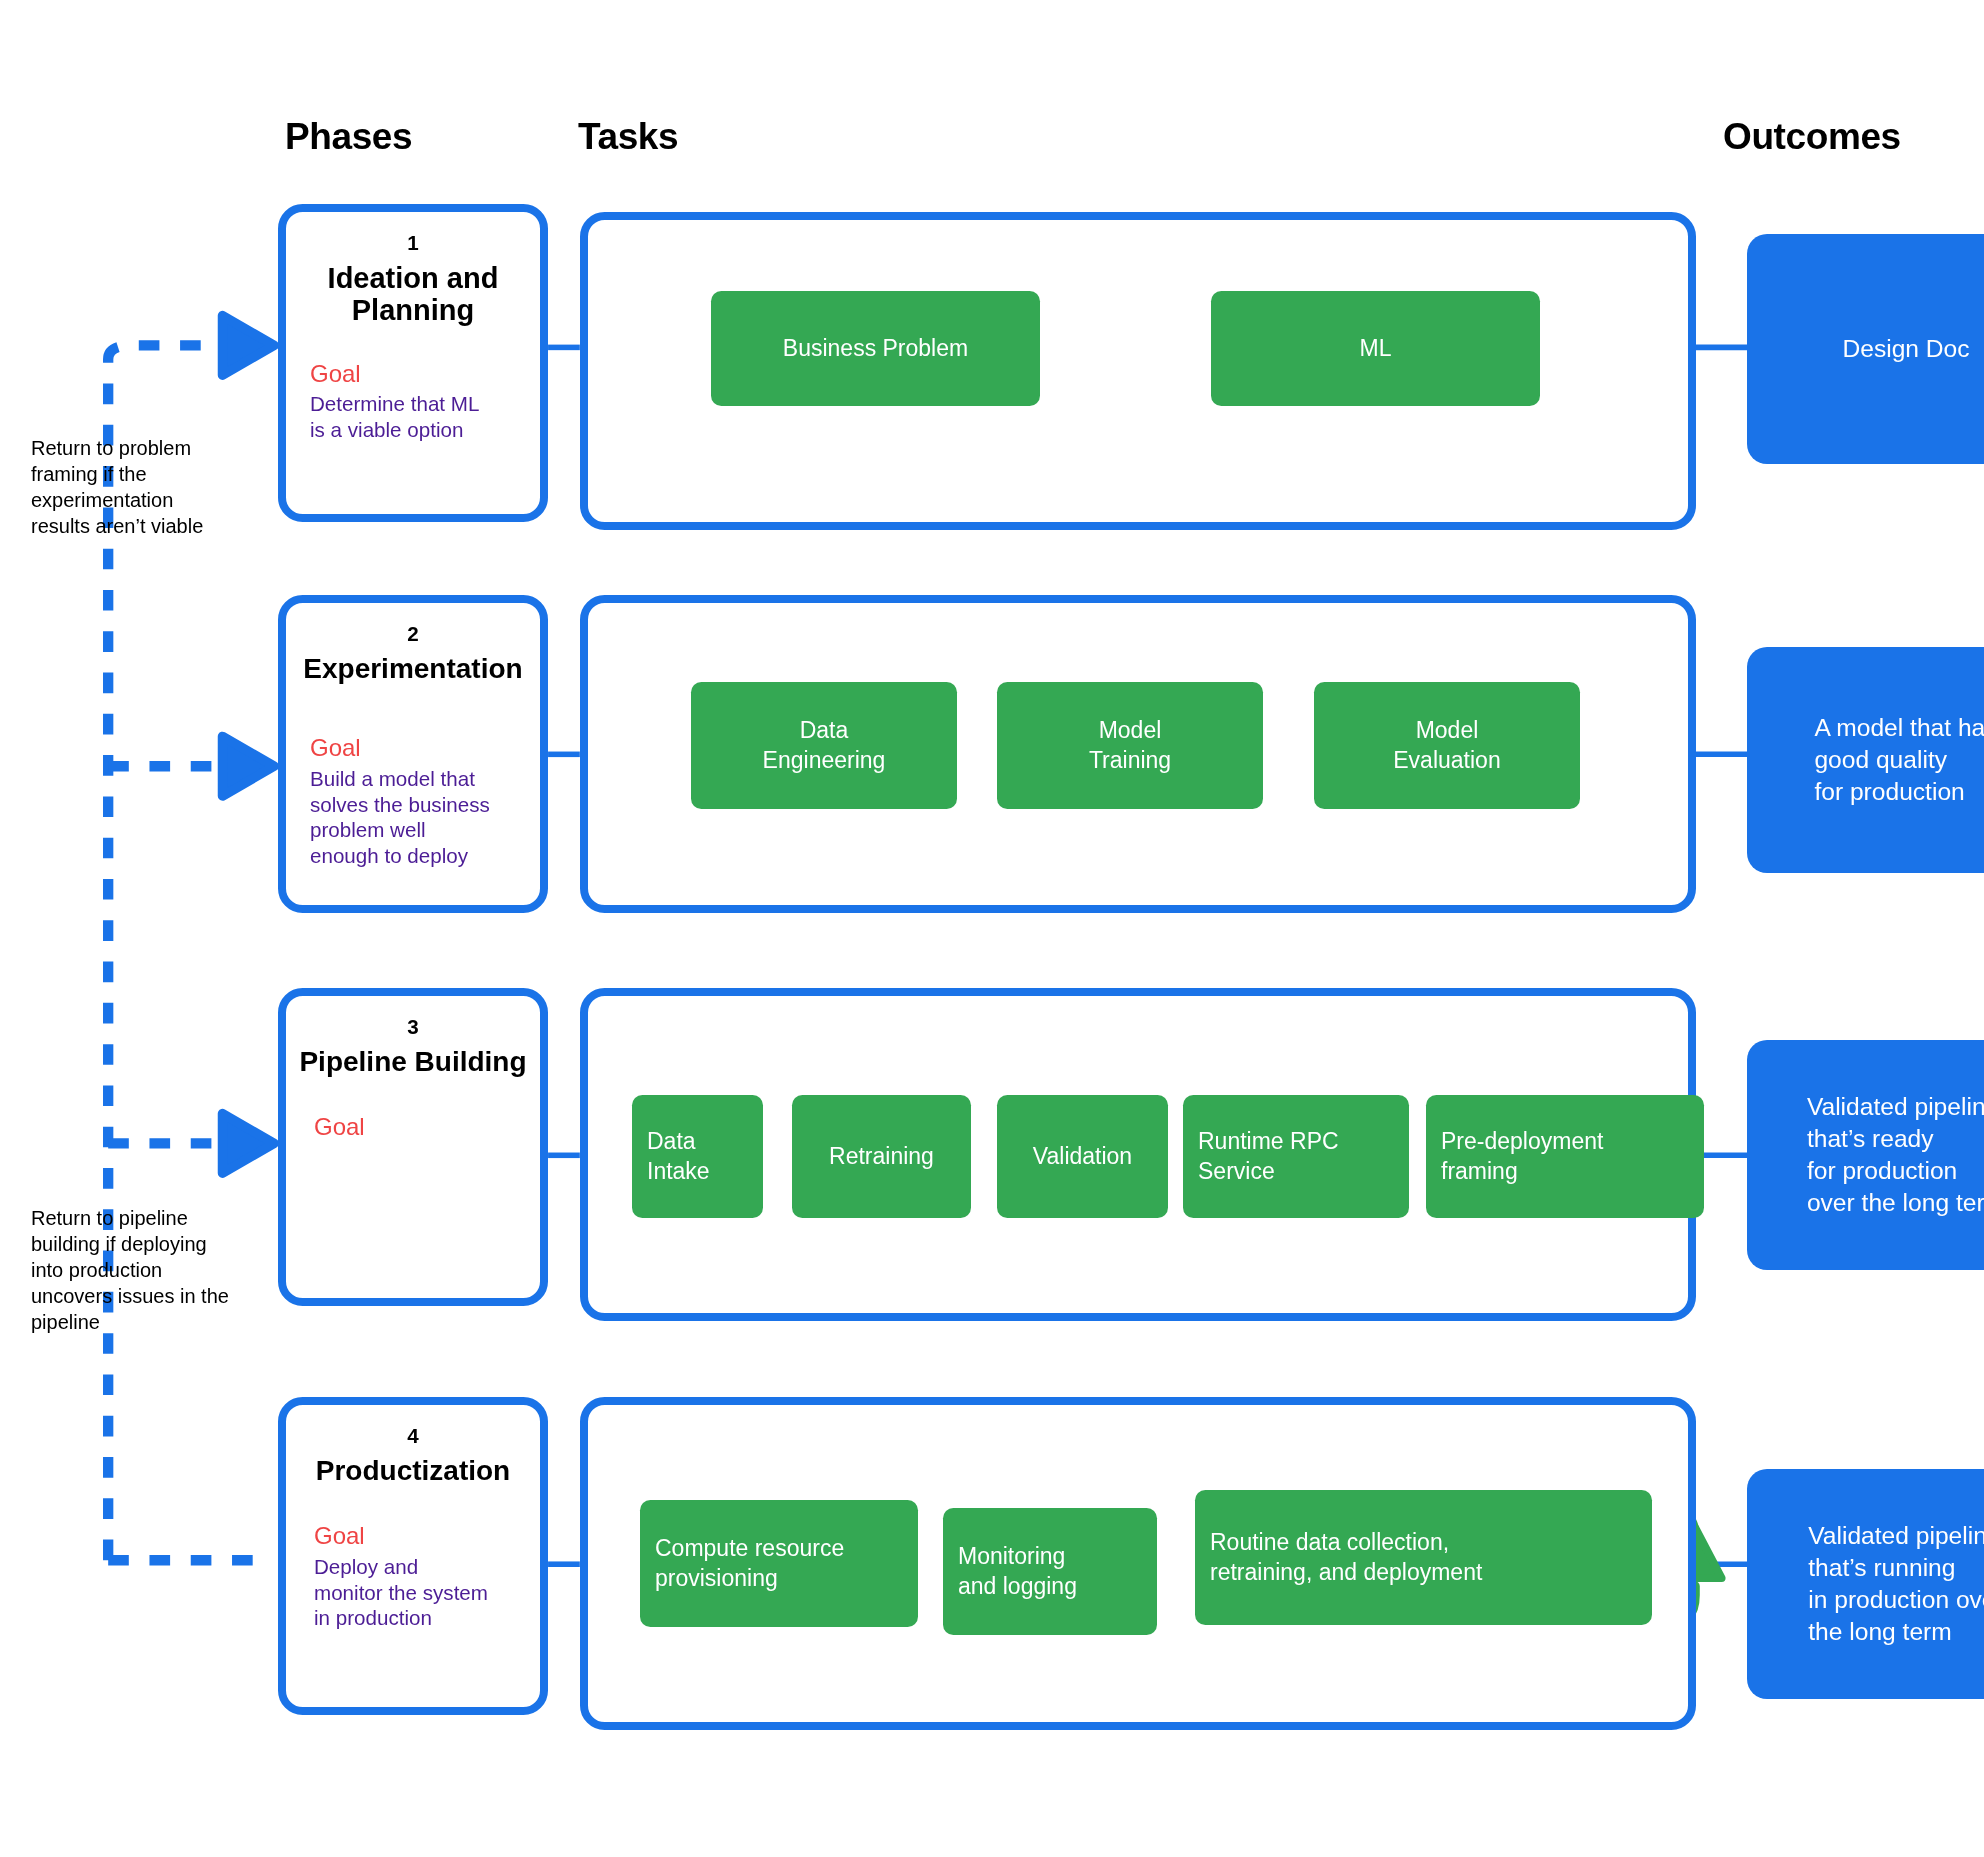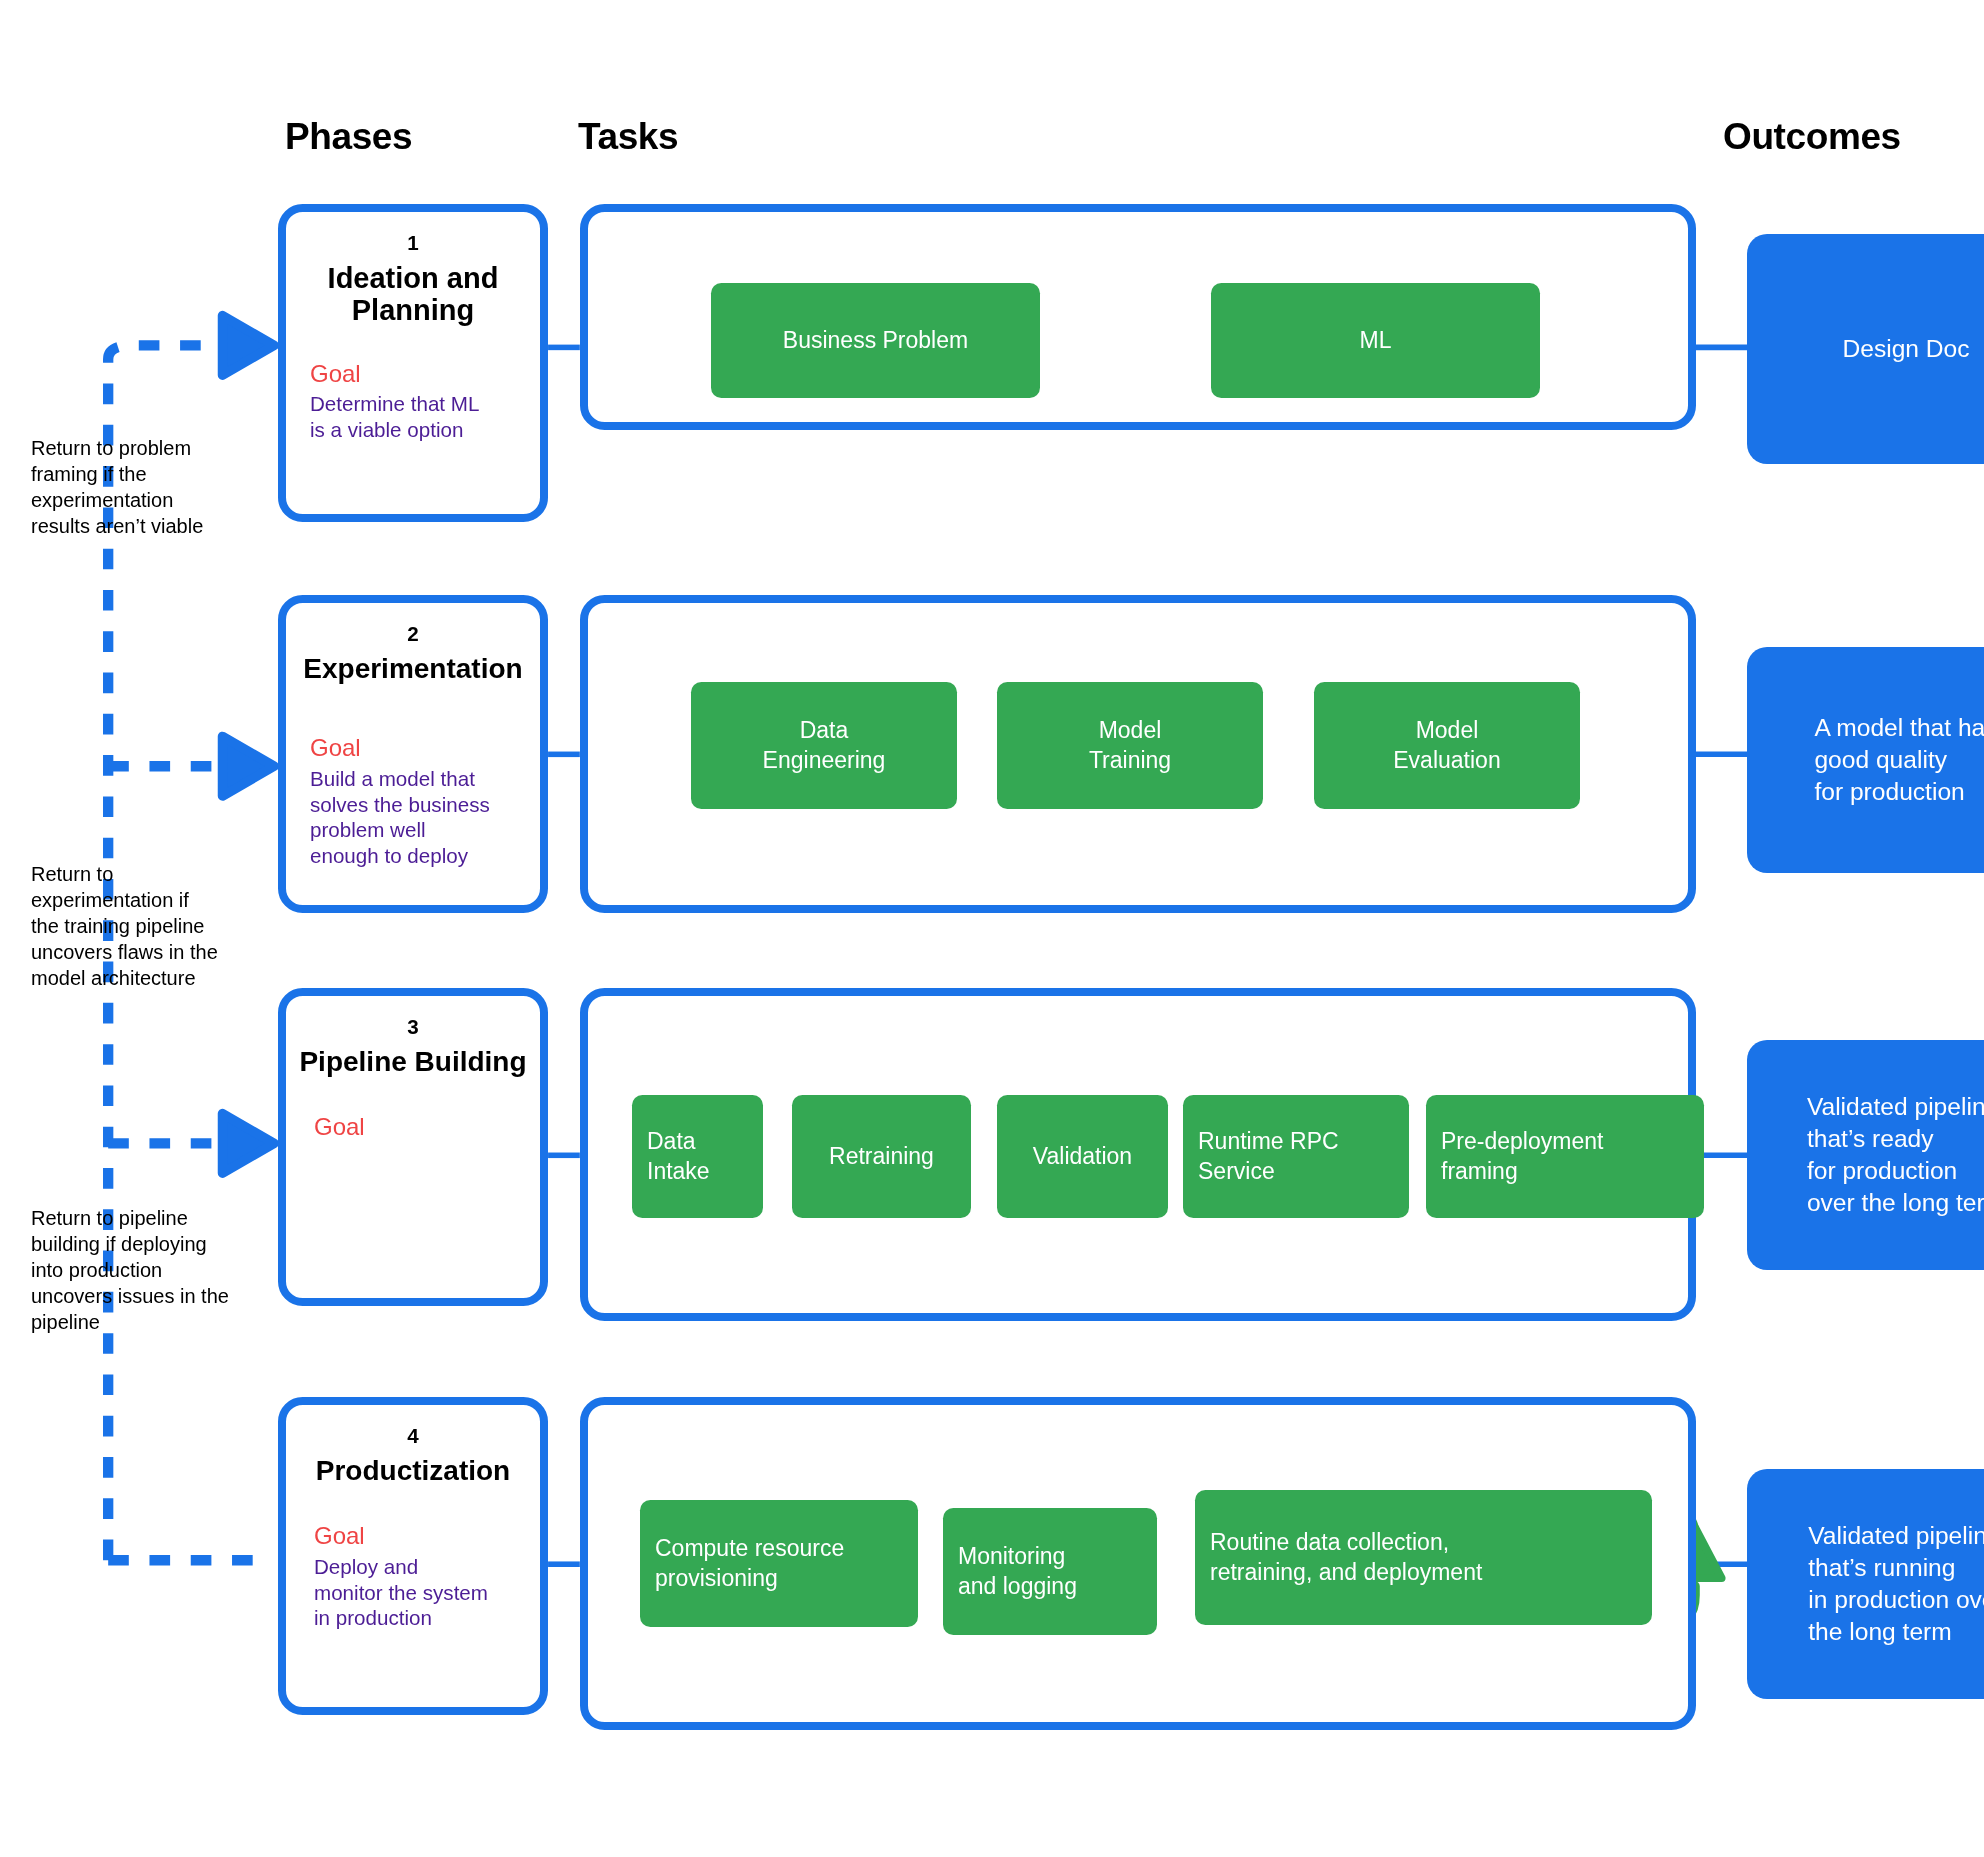--- a/index.html
+++ b/index.html
@@ -122,21 +122,21 @@
 
   <div class="phase-card" style="left:278px;top:204px;width:270px;height:318px;">
     <div class="phase-num" style="top:19px;">1</div>
     <div class="phase-title" style="top:50px;">Ideation and
 Planning</div>
     <div class="goal-label" style="left:24px;top:148px;">Goal</div>
     <div class="goal-text" style="left:24px;top:179px;width:222px;">Determine that ML
 is a viable option</div>
   </div>
 
-  <div class="tasks-panel" style="left:580px;top:204px;width:1116px;height:226px;text-decoration:underline;">
+  <div class="tasks-panel" style="left:580px;top:212px;width:1116px;height:318px;text-decoration:underline;">
     <div class="task-box center" style="left:123px;top:71px;width:329px;height:115px;">Business Problem</div>
     <div class="task-box center" style="left:623px;top:71px;width:329px;height:115px;">ML</div>
   </div>
 
   <div class="outcome-box center" style="left:1747px;top:234px;width:318px;height:230px;">Design Doc</div>
 
   <div class="phase-card" style="left:278px;top:595px;width:270px;height:318px;">
     <div class="phase-num" style="top:19px;">2</div>
     <div class="phase-title wide" style="top:50px;">Experimentation</div>
     <div class="goal-label" style="left:24px;top:131px;">Goal</div>
@@ -201,25 +201,20 @@
 
   <div class="outcome-box center" style="left:1747px;top:1469px;width:318px;height:230px;">Validated pipeline
 that’s running
 in production over
 the long term</div>
 
   <div class="note" style="left:31px;top:435px;width:246px;">Return to problem
 framing if the
 experimentation
 results aren’t viable</div>
-  <div class="note" style="left:31px;top:861px;width:254px;">Return to
-experimentation if
-the training pipeline
-uncovers flaws in the
-model architecture</div>
   <div class="note" style="left:31px;top:1205px;width:262px;">Return to pipeline
 building if deploying
 into production
 uncovers issues in the
 pipeline</div>
 
 </div>
 
 
 </body></html>

